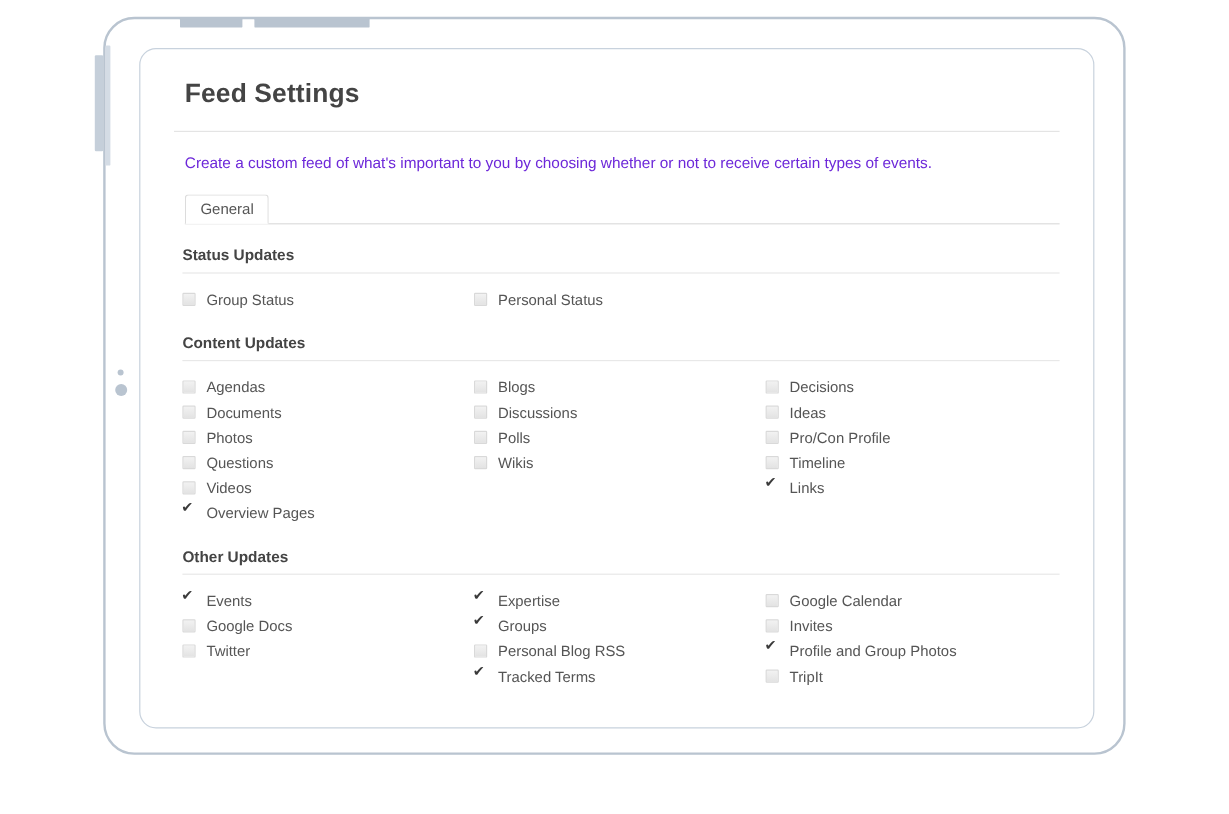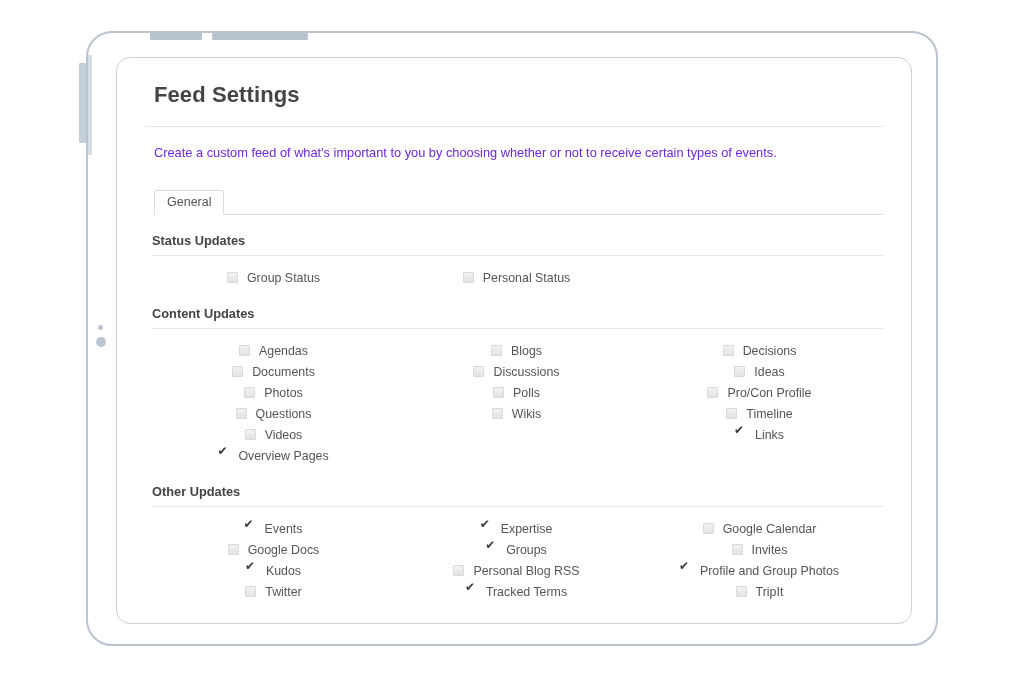--- a/index.html
+++ b/index.html
@@ -12,21 +12,21 @@
     background: #ffffff;
     font-family: "Liberation Sans", sans-serif;
     overflow: hidden;
     position: relative;
   }
 
   
   #device-frame {
     position: absolute;
     left: 86px;
-    top: 31px;
+    top: 14px;
     width: 852px;
     height: 615px;
     border: 2px solid #b9c4d0;
     border-radius: 26px;
     background: #ffffff;
     box-sizing: border-box;
   }
   .frame-top-tab {
     position: absolute;
     top: -1px;
@@ -98,21 +98,21 @@
   }
   #page-description {
     font-size: 12.8px;
     color: #6d28d9;
     padding: 17px 0 0 9px;
     line-height: 1.35;
   }
 
   
   #tab-strip {
-    margin: 28px 0 0 9px;
+    margin: 17px 0 0 9px;
     border-bottom: 1px solid #dcdcdc;
     height: 25px;
     position: relative;
   }
   #tab-general {
     display: inline-block;
     border: 1px solid #dcdcdc;
     border-bottom: 1px solid #ffffff;
     background: #ffffff;
     padding: 4px 12px 5px 12px;
@@ -149,21 +149,20 @@
     flex: 0 0 243px;
   }
 
   
   .checkbox-row {
     display: flex;
     align-items: center;
     height: 21px;
     cursor: pointer;
     user-select: none;
-    justify-content: center;
   }
   .cb {
     width: 11px;
     height: 11px;
     flex: 0 0 11px;
     margin-right: 9px;
     box-sizing: border-box;
     position: relative;
   }
   .cb.unchecked {
@@ -314,24 +313,20 @@
               <div class="col">
                 <div class="checkbox-row">
                   <span class="cb checked"></span>
                   <span class="cb-label">Events</span>
                 </div>
                 <div class="checkbox-row">
                   <span class="cb unchecked"></span>
                   <span class="cb-label">Google Docs</span>
                 </div>
                 <div class="checkbox-row">
-                  <span class="cb checked"></span>
-                  <span class="cb-label">Kudos</span>
-                </div>
-                <div class="checkbox-row">
                   <span class="cb unchecked"></span>
                   <span class="cb-label">Twitter</span>
                 </div>
               </div>
               <div class="col">
                 <div class="checkbox-row">
                   <span class="cb checked"></span>
                   <span class="cb-label">Expertise</span>
                 </div>
                 <div class="checkbox-row">

